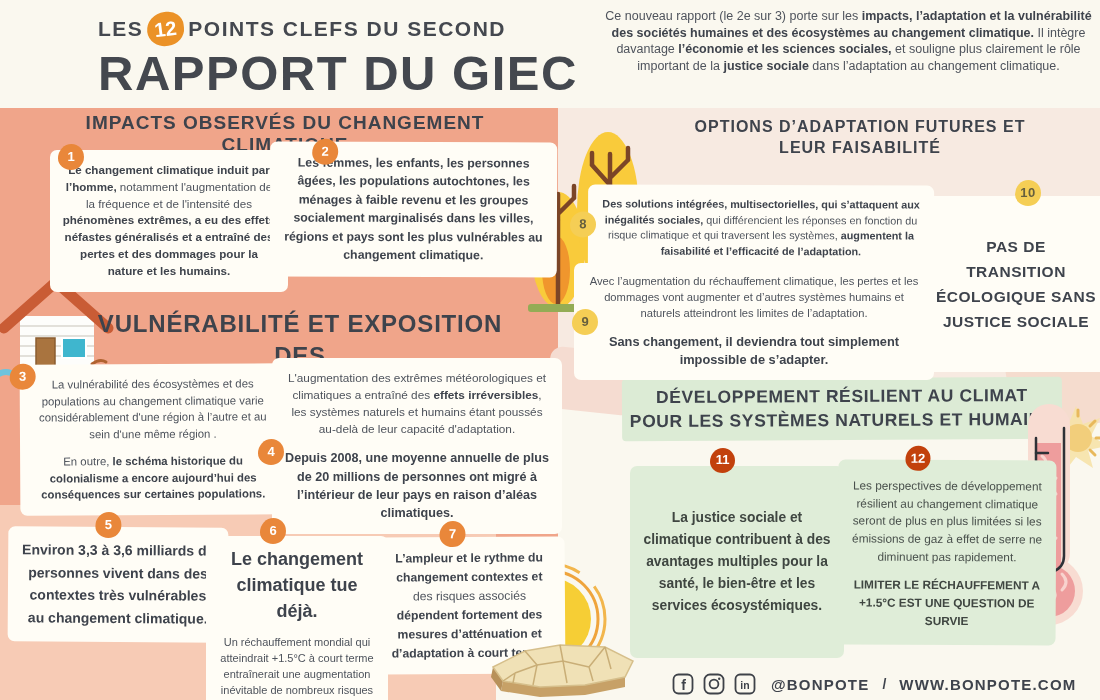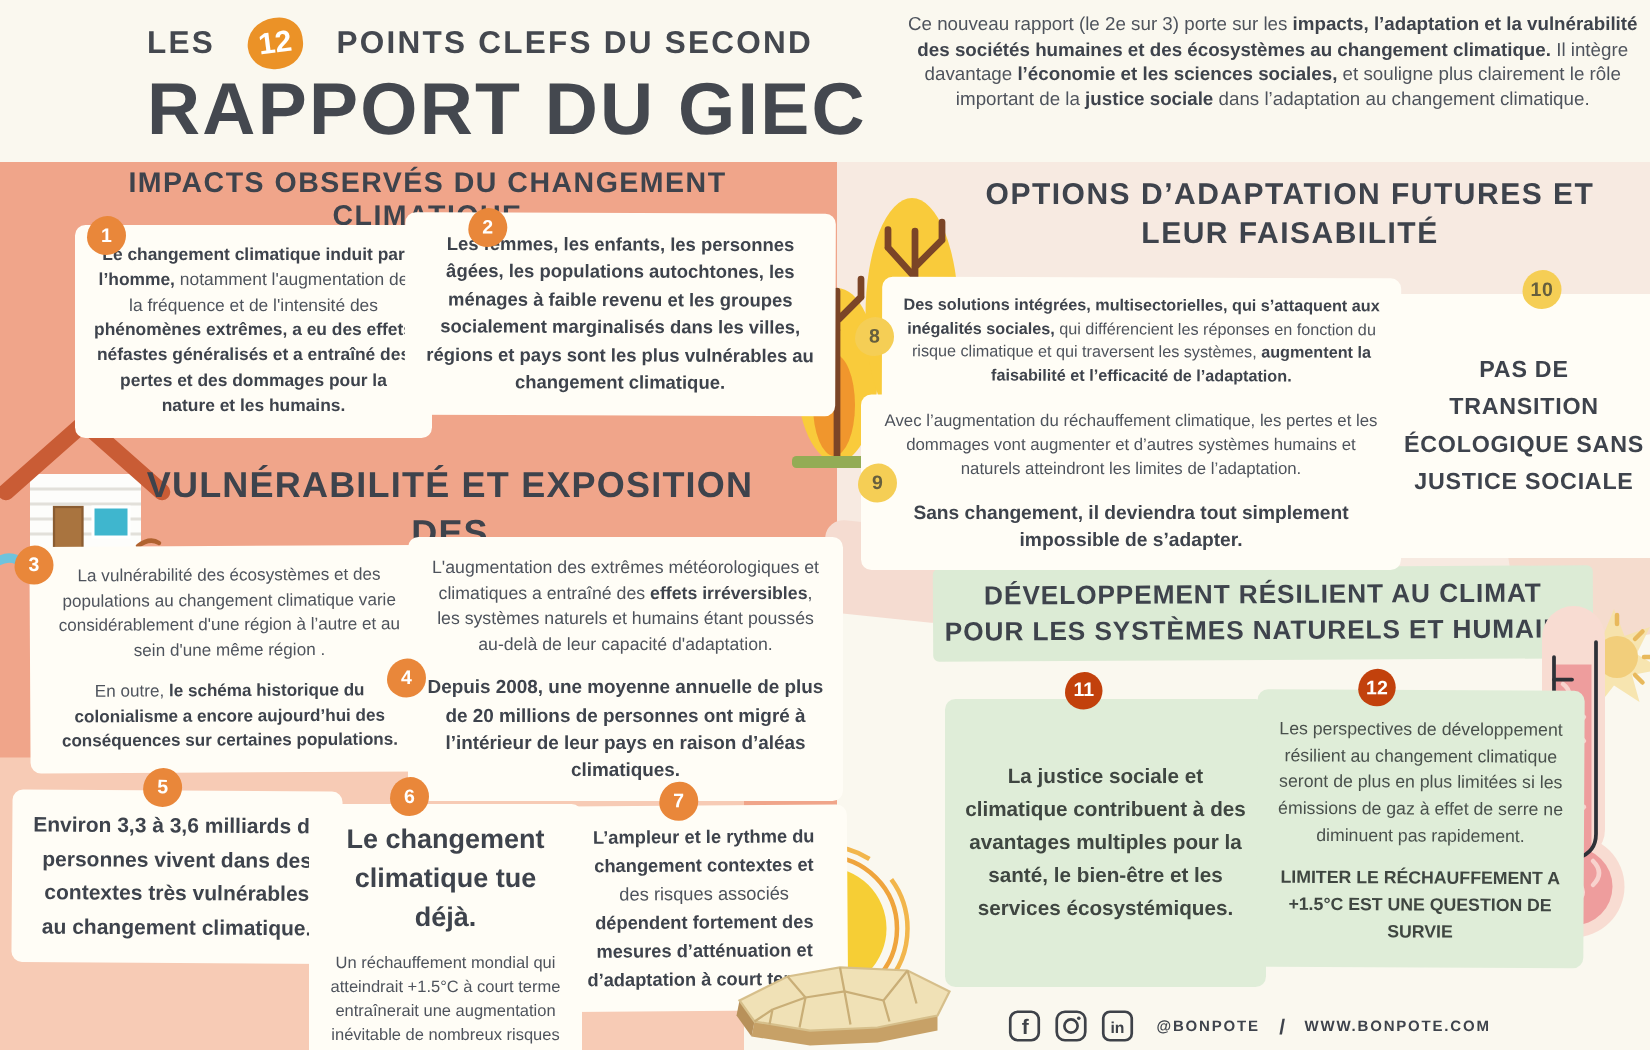--- a/index.html
+++ b/index.html
@@ -9,34 +9,34 @@
   #bg-salmon{left:0;top:108px;width:558px;height:412px;background:#F0A58A;}
   #bg-salmon-light{left:0;top:505px;width:496px;height:195px;background:#F7CBB5;}
   #bg-strip{left:496px;top:505px;width:62px;height:152px;background:#F0A58A;}
   #bg-beige{left:558px;top:108px;width:542px;height:274px;background:#F7EAE1;}
   .accent{position:absolute;z-index:0;border-radius:12px;}
   #acc1{left:1008px;top:338px;width:112px;height:90px;background:#F5DCCE;transform:rotate(-9deg);}
   #acc2{left:548px;top:350px;width:88px;height:62px;background:#F5DCD1;transform:rotate(6deg);}
 
   
   #title{position:absolute;left:98px;top:12px;z-index:2;}
-  .t1{display:flex;align-items:center;gap:22px;font-weight:800;font-size:21px;color:#44484F;letter-spacing:1.5px;}
+  .t1{display:flex;align-items:center;gap:4px;font-weight:800;font-size:21px;color:#44484F;letter-spacing:1.5px;}
   .badge{width:37px;height:34px;background:#EB9227;border-radius:55% 45% 50% 50%;display:flex;align-items:center;
          justify-content:center;color:#FFFFFF;font-size:20px;font-weight:800;transform:rotate(-7deg);letter-spacing:0;}
   .t2{font-weight:800;font-size:49px;color:#44484F;letter-spacing:1.5px;line-height:1;margin-top:3px;}
   #intro{position:absolute;left:600px;top:8px;width:497px;z-index:2;text-align:center;
          font-size:12.5px;line-height:1.32;color:#4E535C;}
   #intro p{margin:0;}
   .bd{font-weight:bold;color:#3E434C;}
 
   
   .sec-head{position:absolute;z-index:2;text-align:center;font-weight:800;color:#3E434C;}
   #head-impacts{left:40px;top:112px;width:490px;font-size:19px;letter-spacing:1px;}
   #head-vuln{left:95px;top:308px;width:410px;font-size:24px;letter-spacing:.8px;line-height:1.32;}
-  #head-options{left:645px;top:117px;width:430px;font-size:20px;letter-spacing:1px;line-height:1.3;}
+  #head-options{left:645px;top:117px;width:430px;font-size:16px;letter-spacing:1px;line-height:1.3;}
   #band{position:absolute;left:622px;top:378px;width:440px;height:62px;background:#DCEBD5;border-radius:4px;
         z-index:1;display:flex;align-items:center;justify-content:center;text-align:center;font-weight:800;
         font-size:17.5px;color:#3E434C;letter-spacing:.6px;line-height:1.35;transform:rotate(-.3deg);}
 
   
   .card{position:absolute;background:#FFFDF6;border-radius:7px;padding:12px;text-align:center;z-index:2;}
   .card p{margin:0;}
   .card p + p{margin-top:11px;}
   #card1{left:50px;top:150px;width:214px;font-size:11.6px;line-height:1.45;}
   #card2{left:270px;top:142px;width:263px;font-size:12.3px;line-height:1.5;transform:rotate(.2deg);}
@@ -75,21 +75,21 @@
   .illus{position:absolute;z-index:1;}
   #illus-trees{left:528px;top:110px;}
   #illus-house{left:-4px;top:264px;}
   #illus-sun{left:478px;top:553px;z-index:1;}
   #illus-earth{left:485px;top:625px;z-index:2;}
   #illus-thermo{left:1020px;top:398px;}
 
   
   #footer{position:absolute;left:672px;top:673px;display:flex;align-items:center;gap:9px;z-index:2;}
   .sicon{width:22px;height:22px;display:block;}
-  .ftext{font-weight:800;font-size:10px;color:#3E434C;letter-spacing:1.2px;}
+  .ftext{font-weight:800;font-size:15px;color:#3E434C;letter-spacing:1.2px;}
   .fsep{font-weight:800;font-size:14px;color:#3E434C;margin:0 4px;}
 </style>
 </head>
 <body>
 
 <div class="stage">
 
   <div class="bg" id="bg-salmon"></div>
   <div class="bg" id="bg-salmon-light"></div>
   <div class="bg" id="bg-strip"></div>

